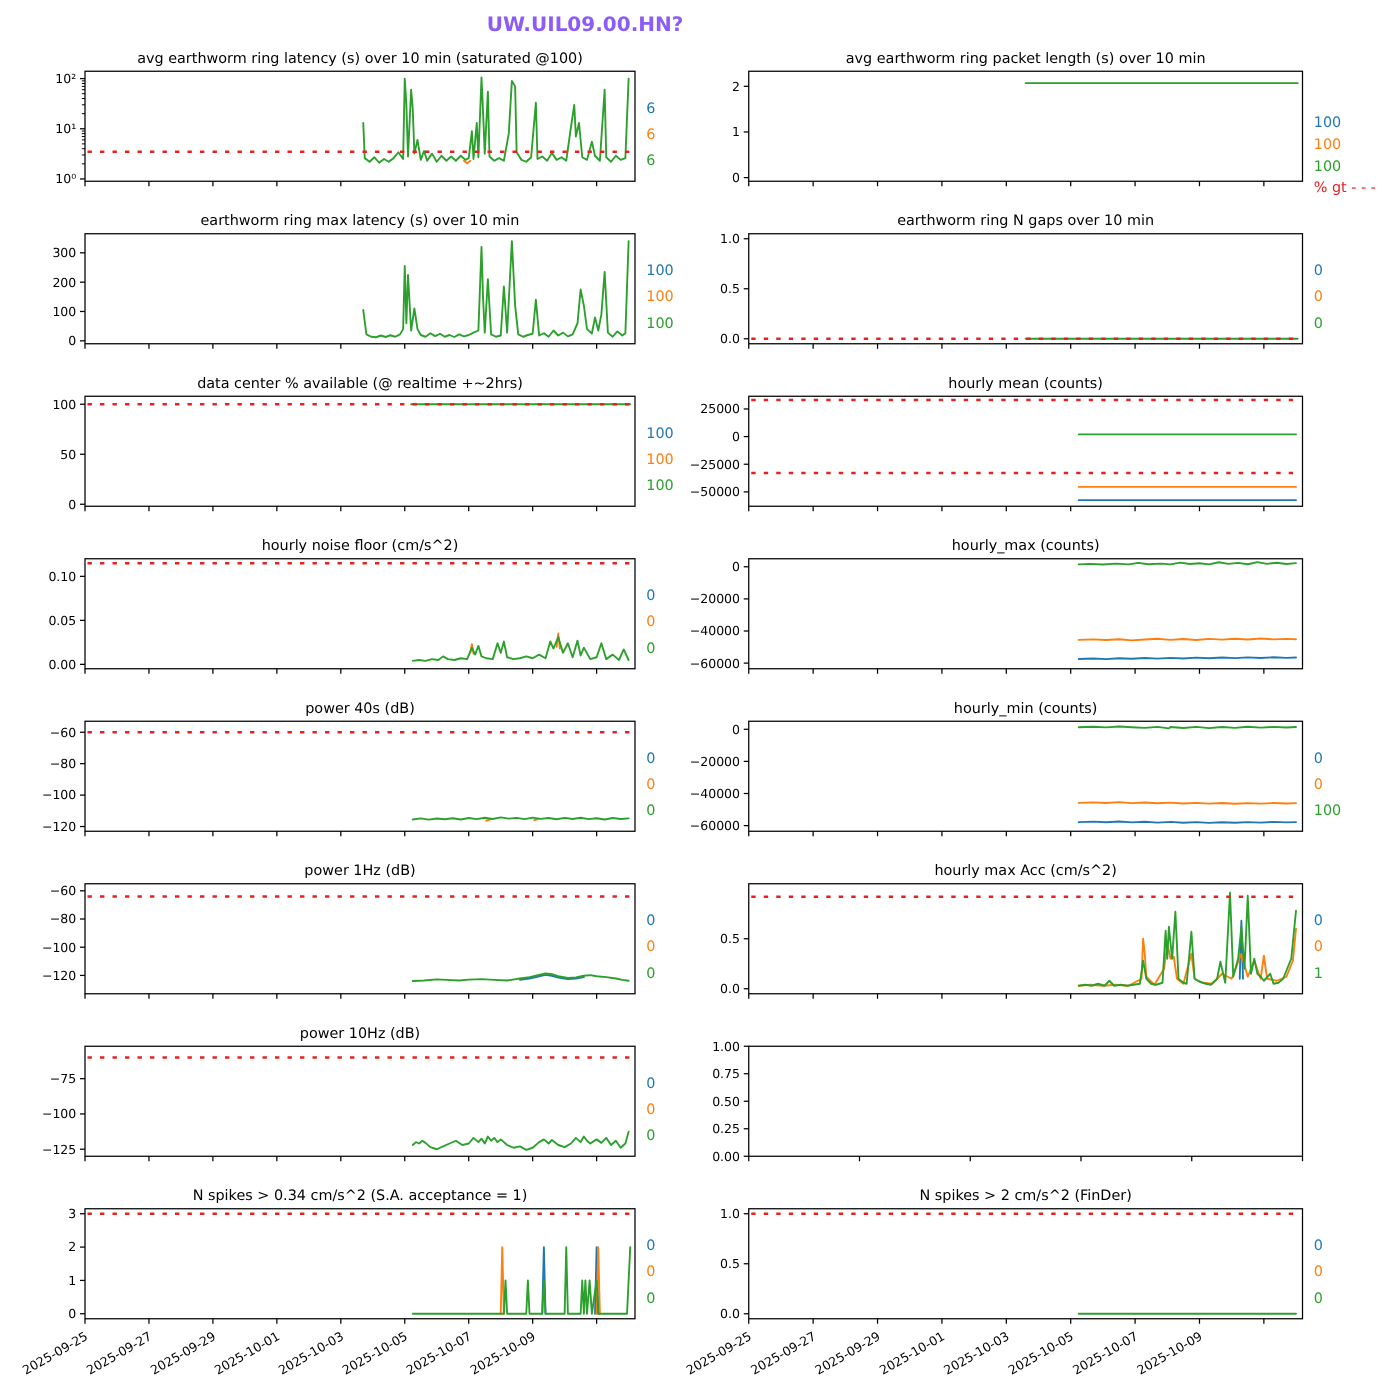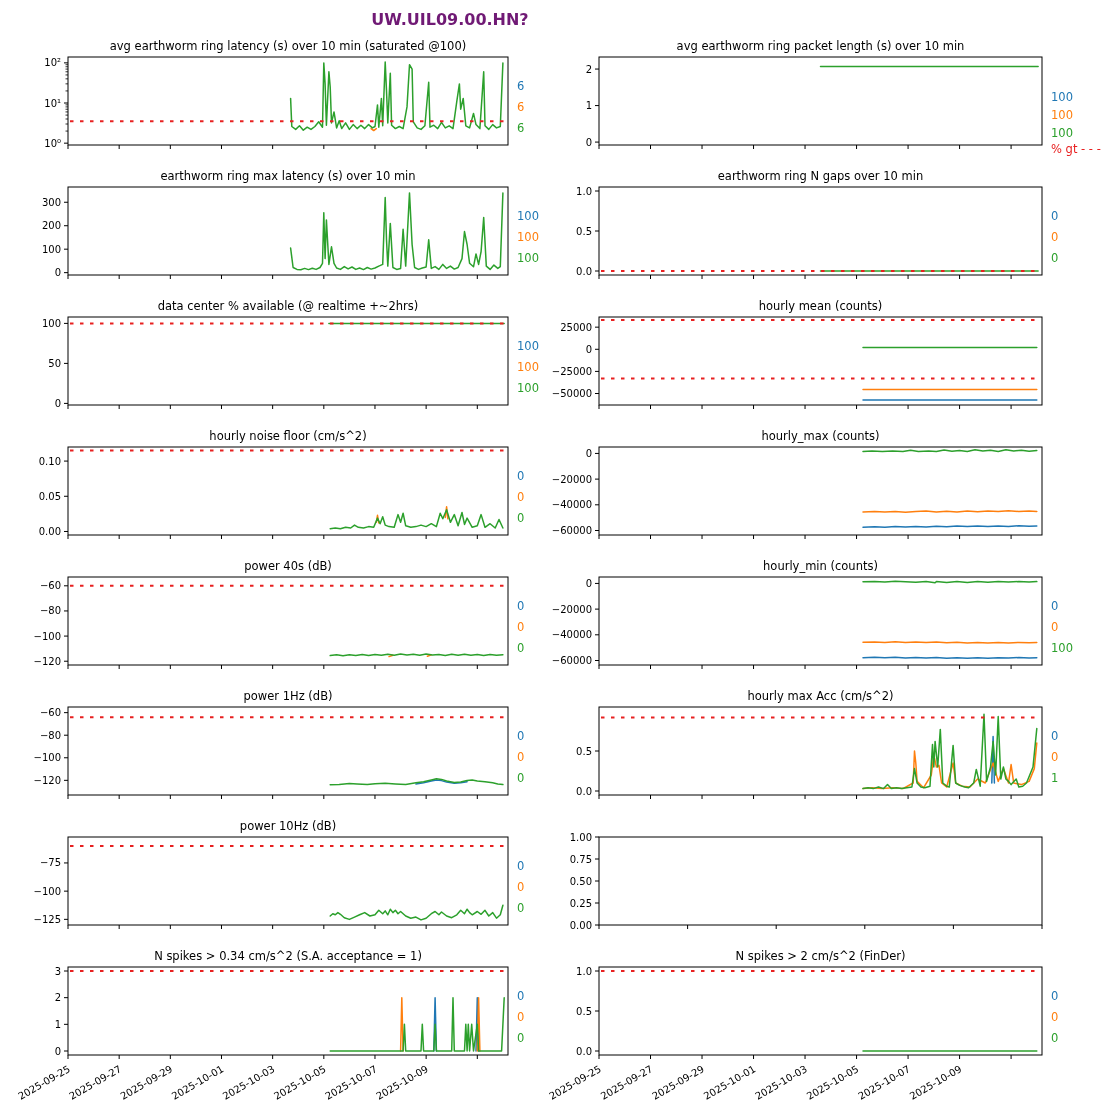--- a/index.html
+++ b/index.html
@@ -1,19 +1,19 @@
 <!DOCTYPE html>
 <html><head>
 <meta charset="utf-8">
 <style>
   html,body{margin:0;padding:0;background:#ffffff;}
   .figure{position:relative;width:1120px;height:1120px;background:#ffffff;
           font-family:"DejaVu Sans","Liberation Sans",sans-serif;overflow:hidden;}
-  .suptitle{position:absolute;top:10px;left:0;width:900px;text-align:center;
-            font-size:16px;font-weight:bold;color:#701a75;}
+  .suptitle{position:absolute;top:10px;left:18px;width:900px;text-align:center;
+            font-size:16px;font-weight:bold;color:#8b5cf6;}
   svg{position:absolute;top:0;left:0;}
   text{font-family:"DejaVu Sans","Liberation Sans",sans-serif;}
 </style>
 </head>
 <body>
 
 <div class="figure">
   <div class="suptitle">UW.UIL09.00.HN?</div>
   <svg id="charts-svg" width="1120" height="1120" viewBox="0 0 1120 1120" xmlns="http://www.w3.org/2000/svg">
       <g>

